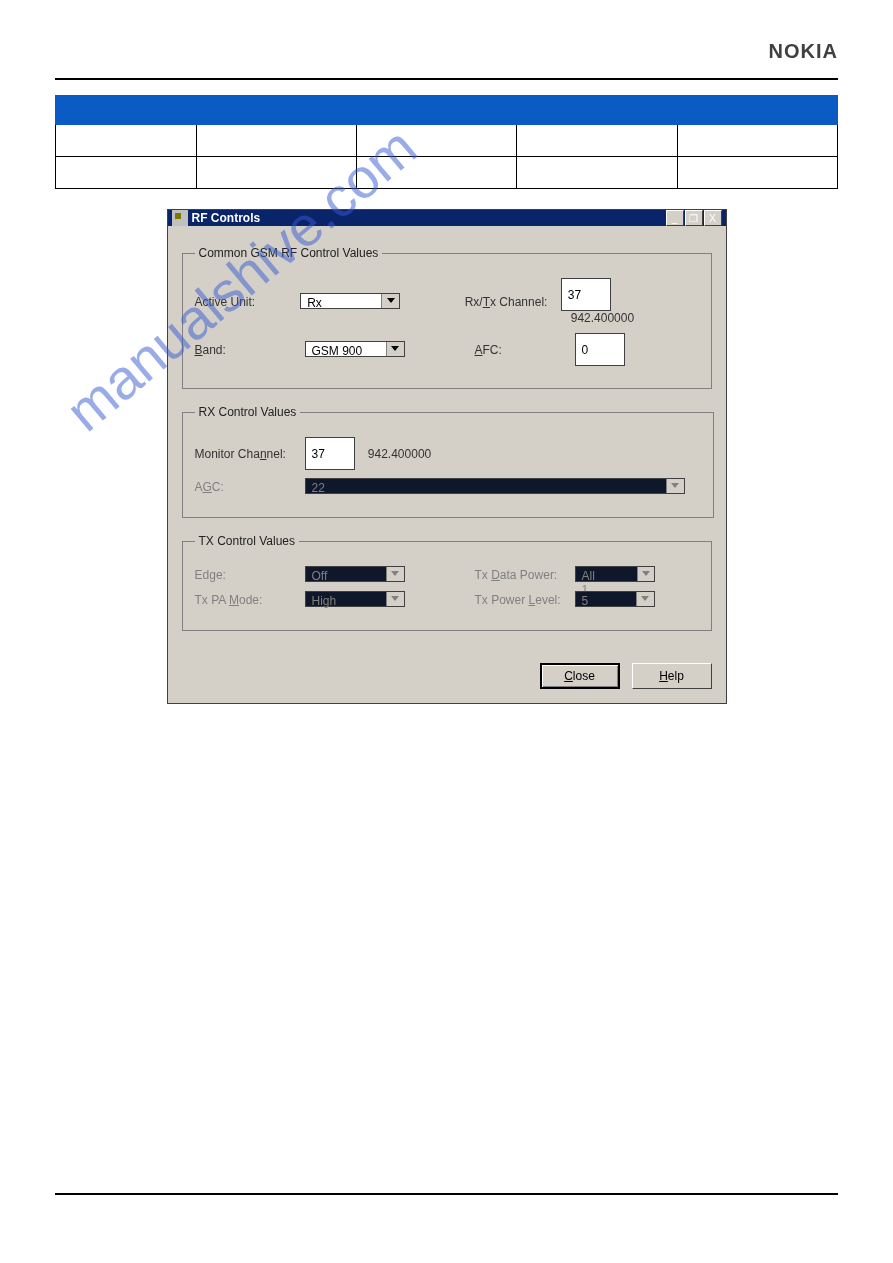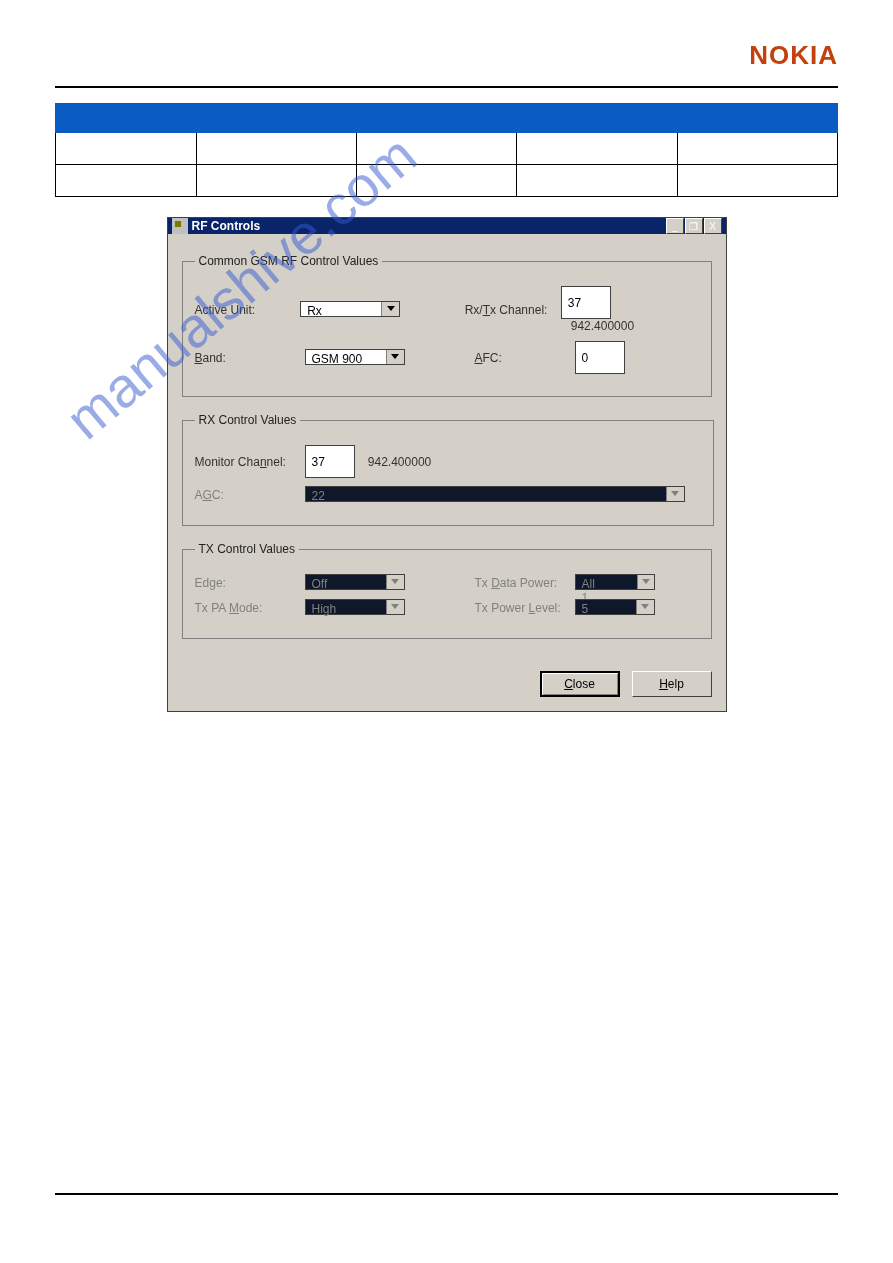--- a/index.html
+++ b/index.html
@@ -16,23 +16,23 @@
     padding: 40px 55px 30px 55px;
   }
   .header {
     text-align: right;
     margin-bottom: 15px;
   }
   .logo {
     display: inline-block;
     font-family: Arial, Helvetica, sans-serif;
     font-weight: 900;
-    font-size: 26px;
+    font-size: 20px;
     letter-spacing: 1px;
-    color: #c2410c;
+    color: #404040;
   }
   .hr-top {
     border: none;
     border-top: 2px solid #000;
     margin: 0 0 15px 0;
   }
   .tbl {
     width: 100%;
     border-collapse: collapse;
     margin: 10px 0 20px 0;

